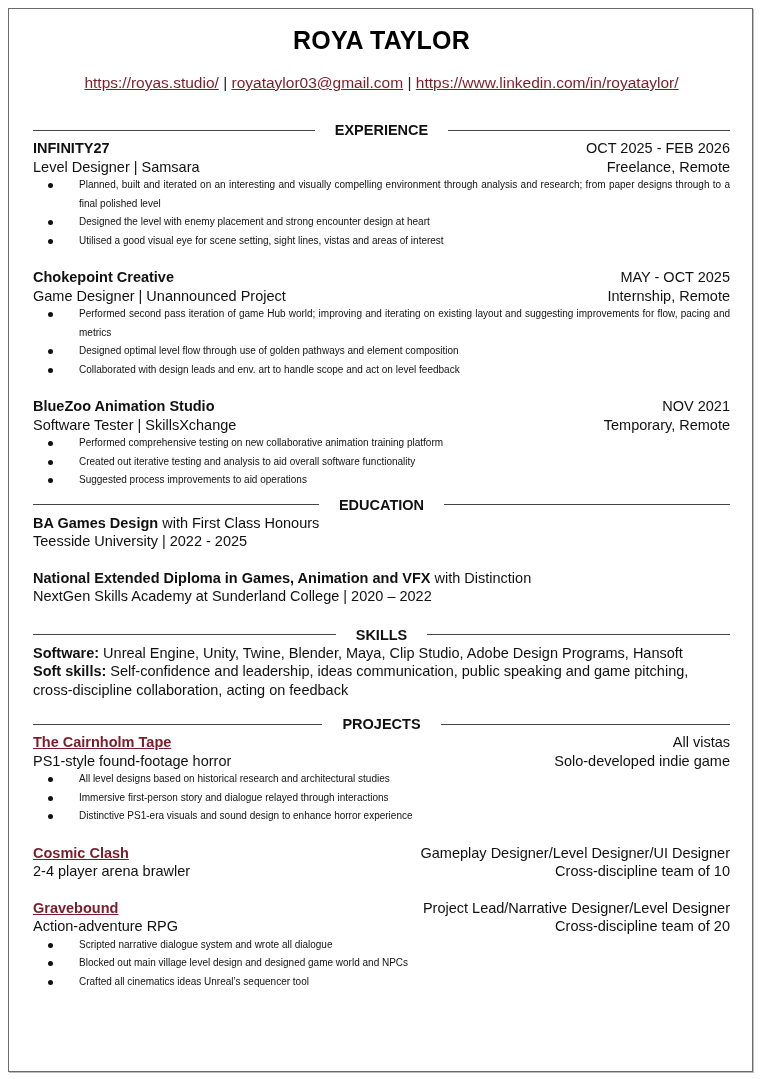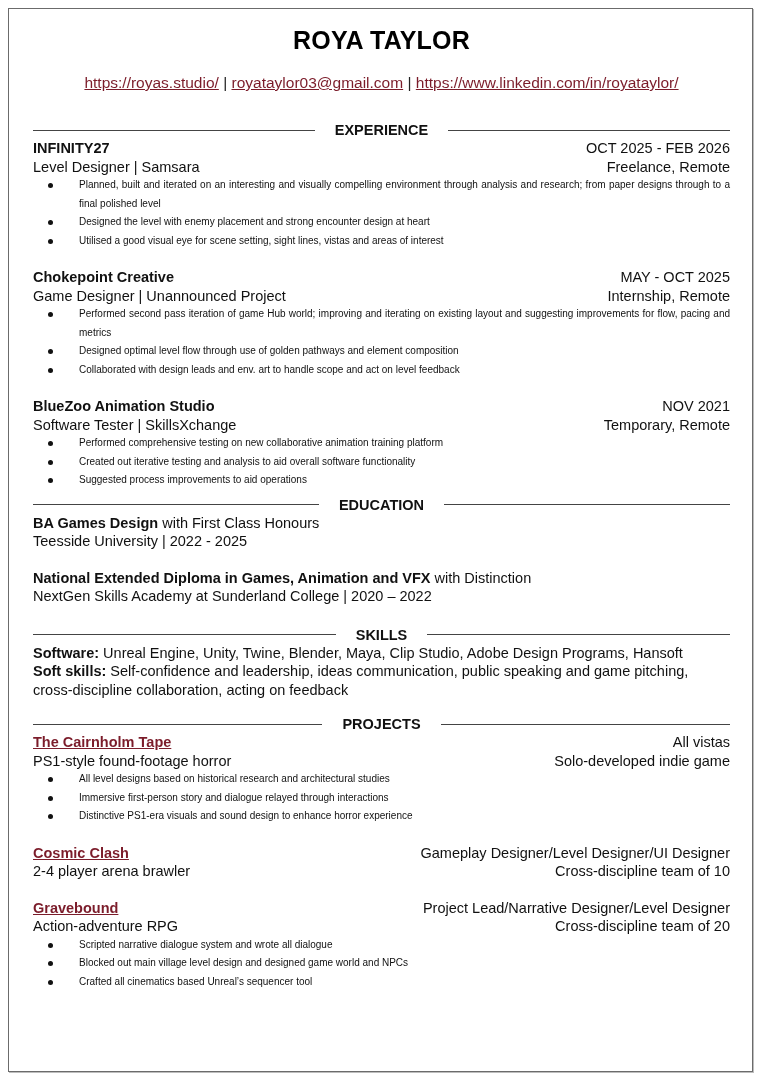--- a/index.html
+++ b/index.html
@@ -182,18 +182,18 @@
           <span class="link">Gravebound</span>
           <span>Project Lead/Narrative Designer/Level Designer</span>
         </div>
       <div class="row">
           <span>Action-adventure RPG</span>
           <span>Cross-discipline team of 20</span>
         </div>
       <ul class="bullets">
         <li>Scripted narrative dialogue system and wrote all dialogue</li>
         <li>Blocked out main village level design and designed game world and NPCs</li>
-        <li>Crafted all cinematics based Unreal’s sequencer tool</li>
+        <li>Crafted all cinematics ideas Unreal’s sequencer tool</li>
       </ul>
     </div>
 
   </div>
 </div>
 
 </body></html>

